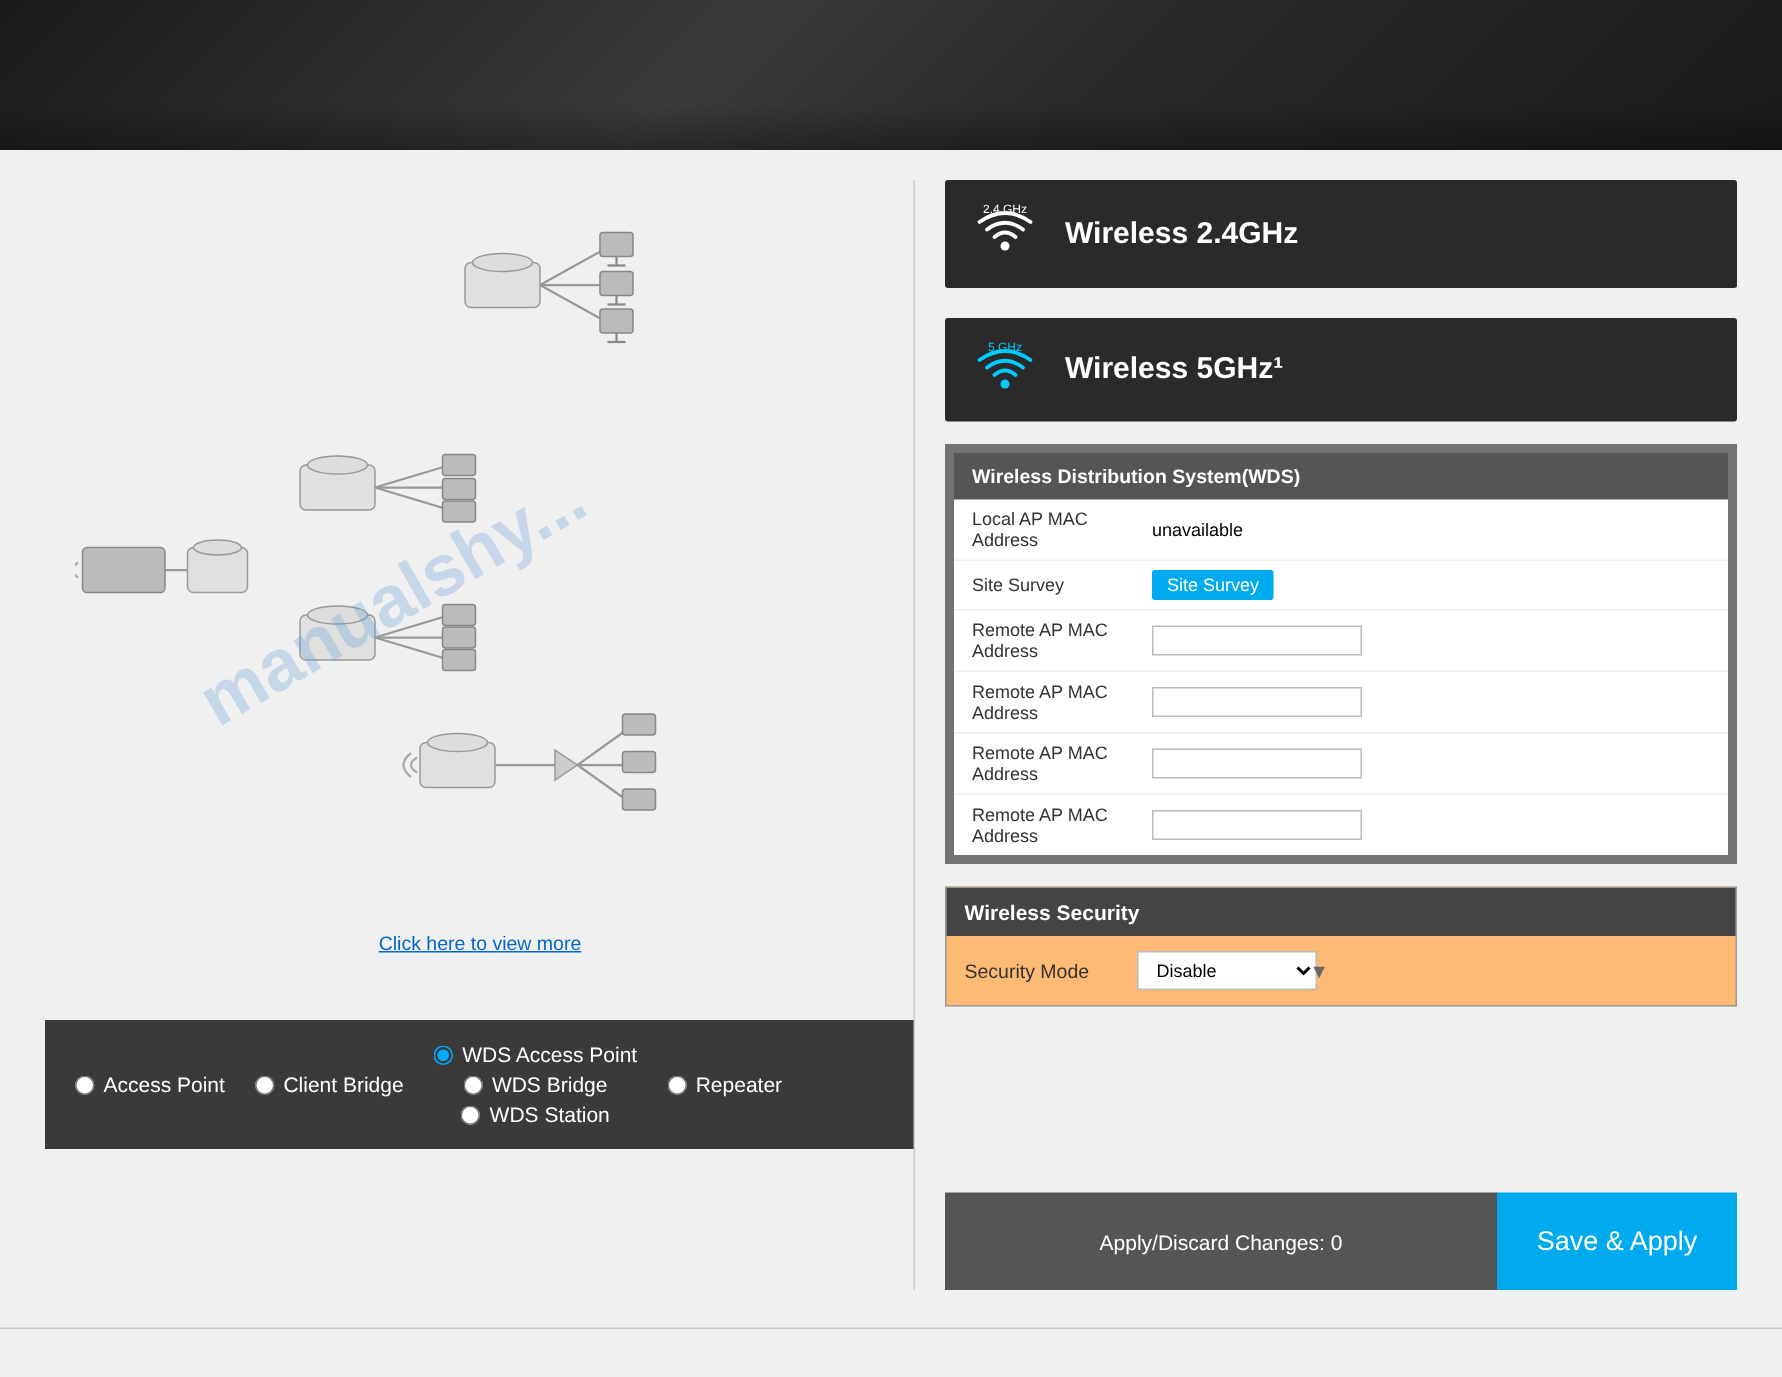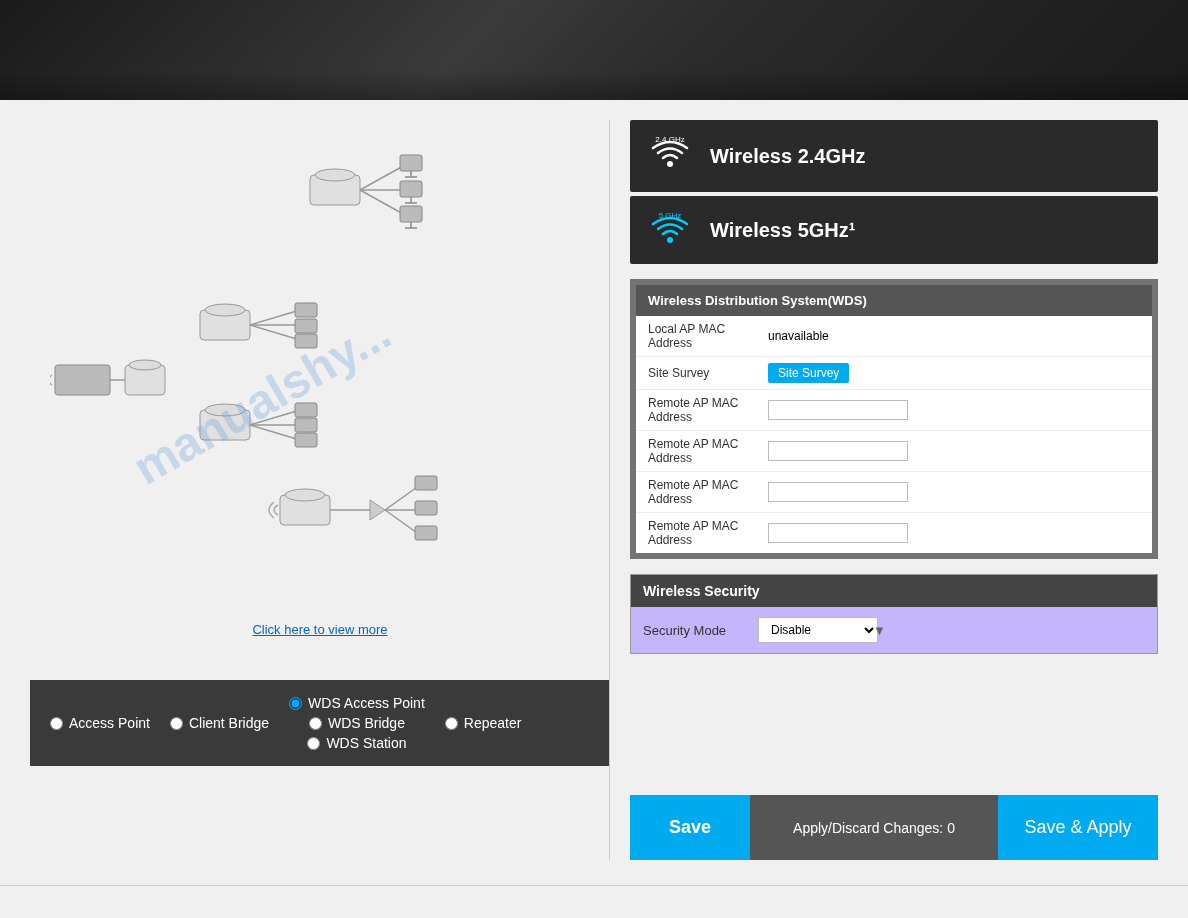--- a/index.html
+++ b/index.html
@@ -101,21 +101,21 @@
       flex: 1;
       display: flex;
       flex-direction: column;
       gap: 15px;
     }
 
     
     .band-tabs {
       display: flex;
       flex-direction: column;
-      gap: 4px;
+      gap: 20px;
     }
 
     .band-tab {
       background: #2a2a2a;
       color: white;
       padding: 12px 15px;
       display: flex;
       align-items: center;
       gap: 15px;
       cursor: pointer;
@@ -177,21 +177,21 @@
       width: 140px;
       padding: 2px 5px;
       border: 1px solid #bbb;
       font-size: 12px;
       background: white;
     }
 
     
     .security-section {
       border: 1px solid #999;
-      background: #c4b5fd;
+      background: #fdba74;
     }
 
     .security-header {
       background: #444;
       color: white;
       padding: 8px 12px;
       font-size: 14px;
       font-weight: bold;
     }
 
@@ -496,21 +496,20 @@
             <option>WPA2</option>
           </select>
           <span style="margin-left:-20px; pointer-events:none; color:#666;">▼</span>
         </div>
       </div>
     </div>
 
     <div style="flex:1;"></div>
 
     <div class="action-bar">
-      <button class="save-btn">Save</button>
       <div class="apply-discard">Apply/Discard Changes: 0</div>
       <button class="save-apply-btn">Save &amp; Apply</button>
     </div>
 
   </div>
 
 </div>
 
 <div class="footer-line"></div>
 

